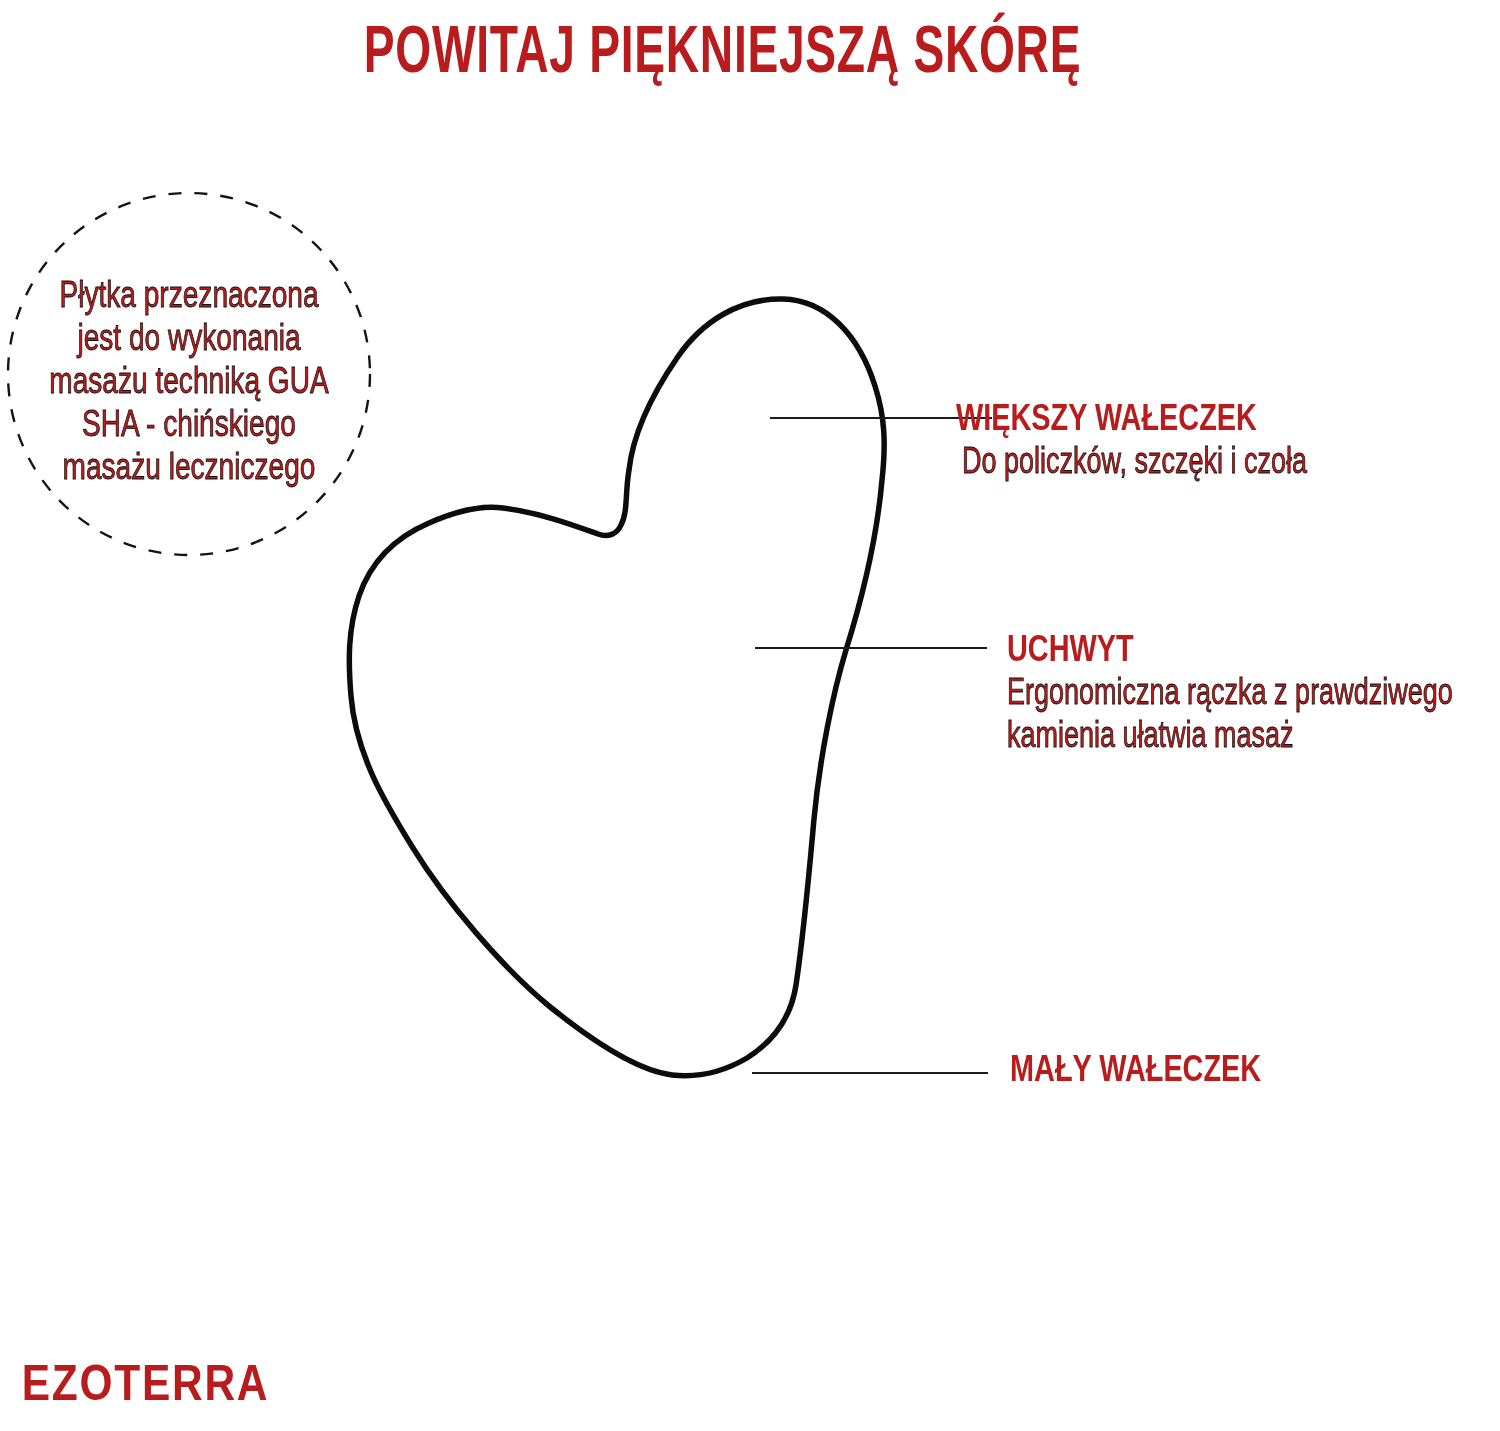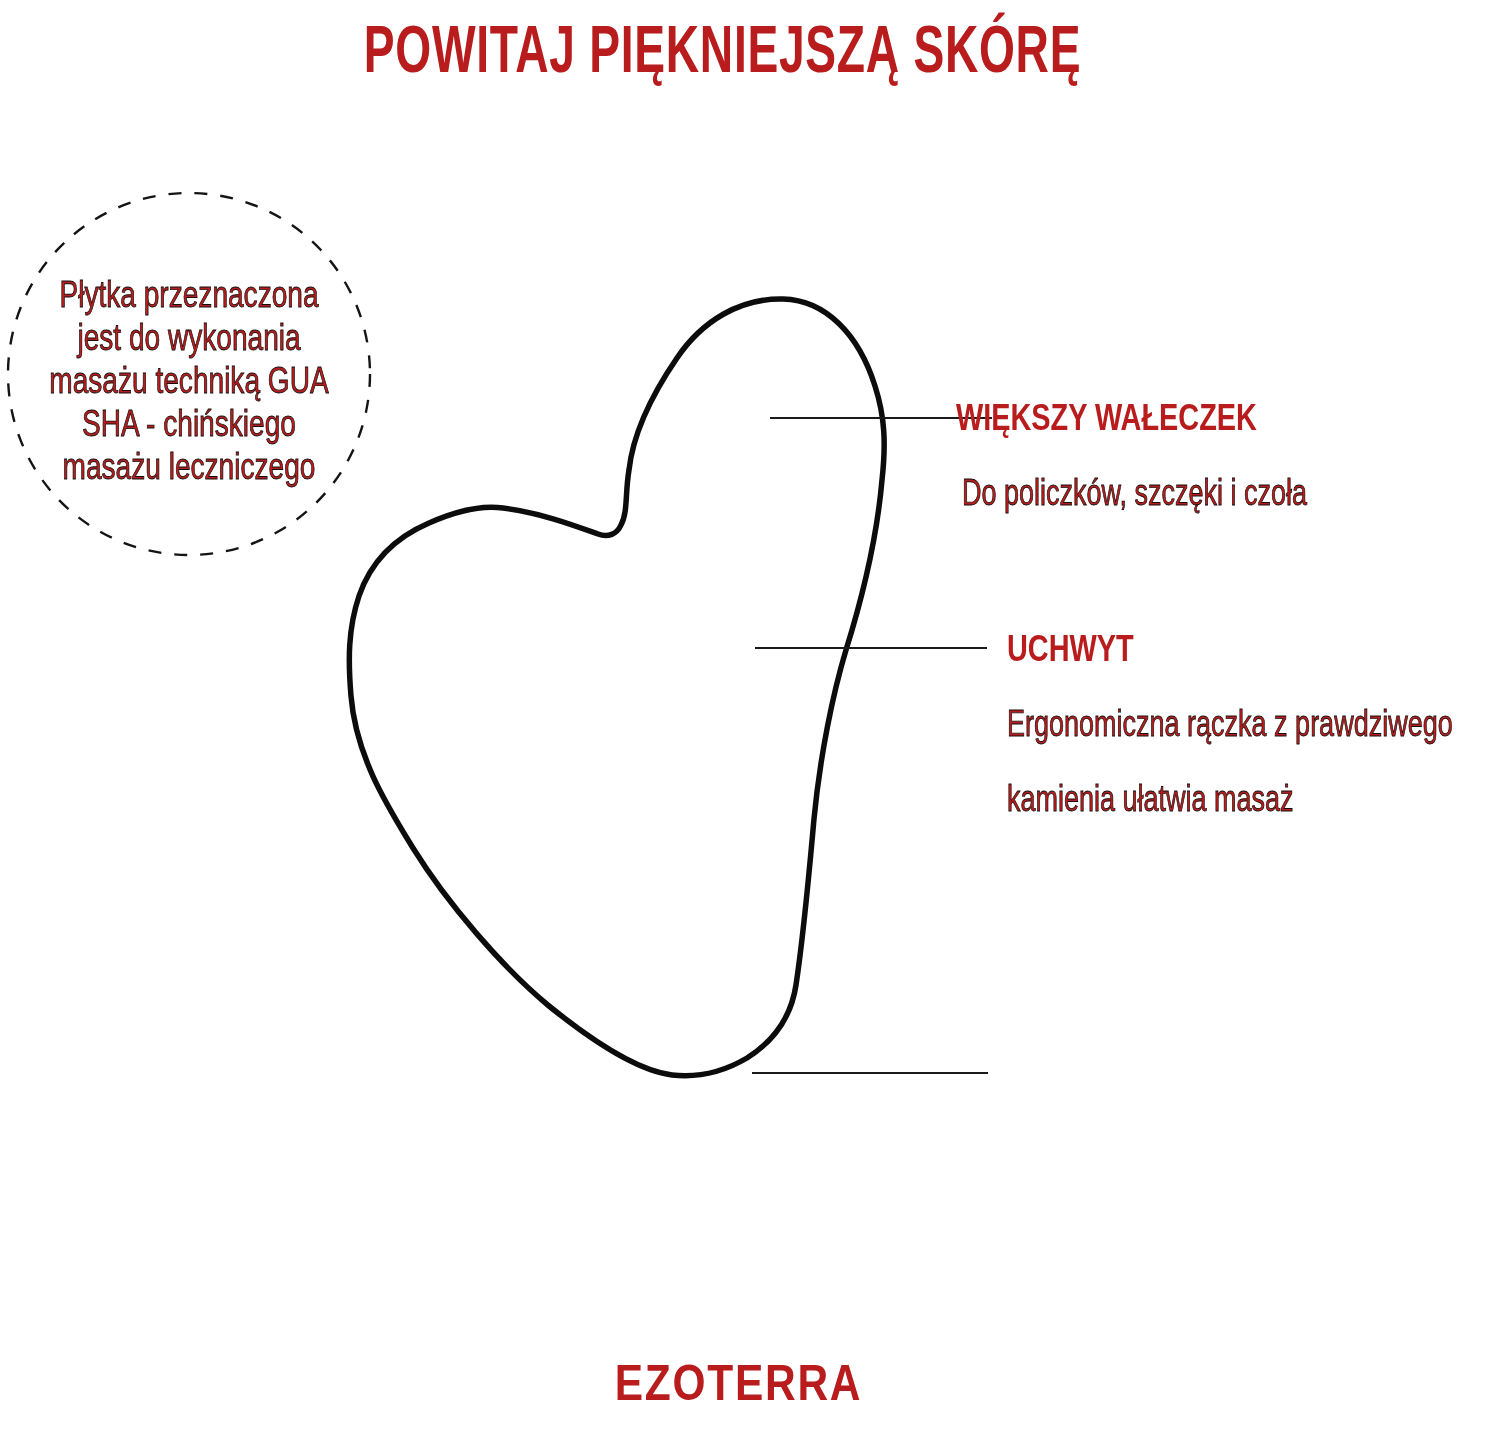--- a/index.html
+++ b/index.html
@@ -58,41 +58,39 @@
   }
   .callout .c-title {
     font-size: 37px;
     line-height: 43px;
     font-weight: 700;
   }
   .callout .c-desc {
     font-size: 36px;
     line-height: 43px;
     font-weight: 400;
-    margin-top: 32px;
     -webkit-text-stroke: 0.8px #0f0f0f;
   }
   .callout .squeeze {
     display: inline-block;
     transform: scaleX(0.78);
     transform-origin: 0 50%;
   }
   .callout .squeeze.desc-squeeze {
     transform: scaleX(0.75);
   }
   #callout-1 { left: 956px; top: 396px; }
   #callout-1 .c-desc { padding-left: 6px; }
   #callout-2 { left: 1007px; top: 627px; }
   #callout-3 { left: 1010px; top: 1047px; }
   .brand {
     position: absolute;
     left: 0;
     top: 1356px;
     width: 1476px;
-    text-align: center;
     font-size: 50px;
     line-height: 54px;
     font-weight: 700;
     letter-spacing: 2px;
     white-space: nowrap;
   }
   .brand .squeeze {
     display: inline-block;
     transform: scaleX(0.85);
     transform-origin: 50% 50%;
@@ -159,19 +157,22 @@
     </div>
     <div class="c-desc">
       <span class="squeeze desc-squeeze">Ergonomiczna rączka z prawdziwego</span>
     </div>
     <div class="c-desc">
       <span class="squeeze desc-squeeze">kamienia ułatwia masaż</span>
     </div>
   </div>
 
   <div class="callout" id="callout-3">
+    <div class="c-title">
+      <span class="squeeze">MAŁY WAŁECZEK</span>
+    </div>
   </div>
 
   <div class="brand">
     <span class="squeeze">EZOTERRA</span>
   </div>
 
 </div>
 
 </body></html>

